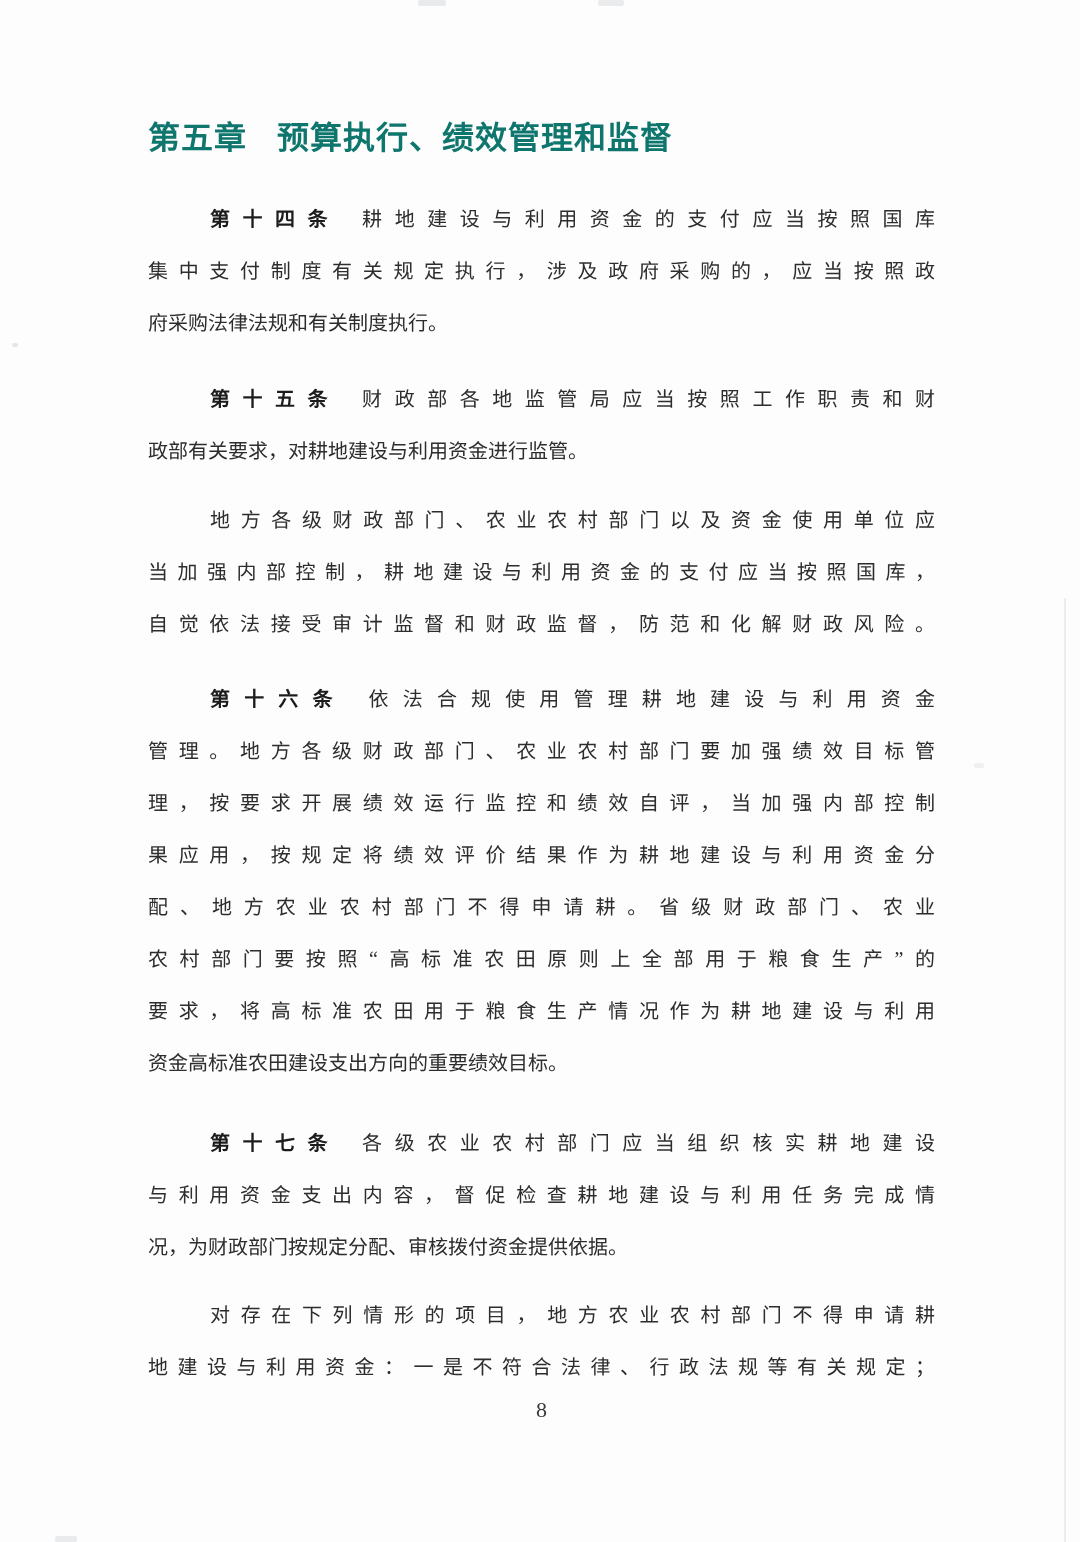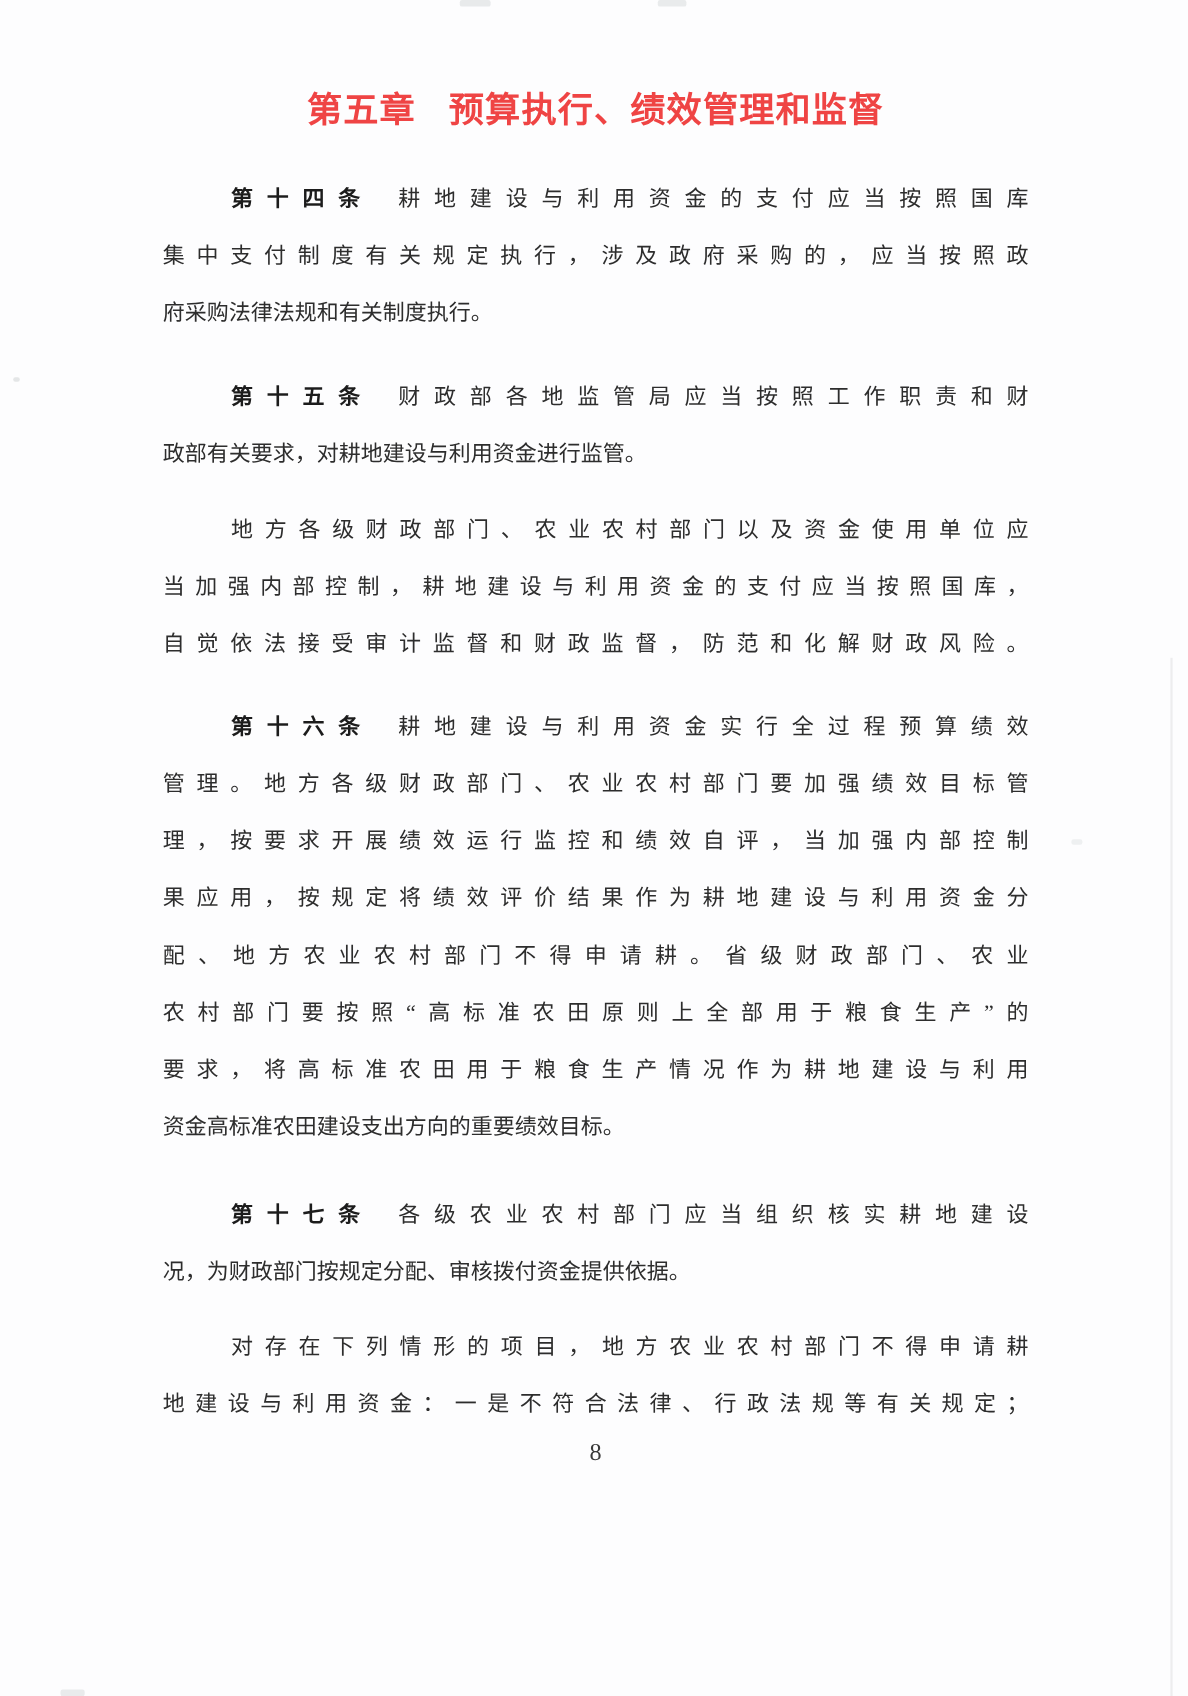--- a/index.html
+++ b/index.html
@@ -12,27 +12,27 @@
     font-family: "Liberation Serif", "DejaVu Serif", serif;
     color: #2d2d2d;
   }
   .content {
     position: absolute;
     left: 148px;
     top: 0;
     width: 787px;
   }
   .title {
-    margin-top: 78px;
+    margin-top: 116px;
     height: 44px;
     line-height: 44px;
-    text-align: center;
+    text-align: left;
     font-size: 32px;
     font-weight: 700;
-    color: #ef4444;
+    color: #0f766e;
     letter-spacing: 1px;
   }
   .title .chapter { margin-right: 30px; }
   .para { margin: 0; }
   .ln {
     height: 52px;
     line-height: 52px;
     font-size: 20px;
     text-align: justify;
     text-align-last: justify;
@@ -102,35 +102,36 @@
     </div>
 
     <div class="para m-p3">
       <div class="ln first"><span>地方各级财政部门、农业农村部门以及资金使用单位应</span></div>
       <div class="ln"><span>当加强内部控制，耕地建设与利用资金的支付应当按照国库，</span></div>
       <div class="ln"><span>自觉依法接受审计监督和财政监督，防范和化解财政风险。</span></div>
     </div>
 
     <div class="para m-p4">
       <div class="ln first">
-        <span class="head">第十六条</span><span>耕地建设与利用资金实行全过程预算绩效</span>
+        <span class="head">第十六条</span><span>依法合规使用管理耕地建设与利用资金</span>
       </div>
       <div class="ln"><span>管理。地方各级财政部门、农业农村部门要加强绩效目标管</span></div>
       <div class="ln"><span>理，按要求开展绩效运行监控和绩效自评，当加强内部控制</span></div>
       <div class="ln"><span>果应用，按规定将绩效评价结果作为耕地建设与利用资金分</span></div>
       <div class="ln"><span>配、地方农业农村部门不得申请耕。省级财政部门、农业</span></div>
       <div class="ln"><span>农村部门要按照“高标准农田原则上全部用于粮食生产”的</span></div>
       <div class="ln"><span>要求，将高标准农田用于粮食生产情况作为耕地建设与利用</span></div>
       <div class="ln end"><span>资金高标准农田建设支出方向的重要绩效目标。</span></div>
     </div>
 
     <div class="para m-p5">
       <div class="ln first">
         <span class="head">第十七条</span><span>各级农业农村部门应当组织核实耕地建设</span>
       </div>
+      <div class="ln"><span>与利用资金支出内容，督促检查耕地建设与利用任务完成情</span></div>
       <div class="ln end"><span>况，为财政部门按规定分配、审核拨付资金提供依据。</span></div>
     </div>
 
     <div class="para m-p6">
       <div class="ln first"><span>对存在下列情形的项目，地方农业农村部门不得申请耕</span></div>
       <div class="ln"><span>地建设与利用资金：一是不符合法律、行政法规等有关规定；</span></div>
     </div>
 
     <div class="pagenum">8</div>
 

